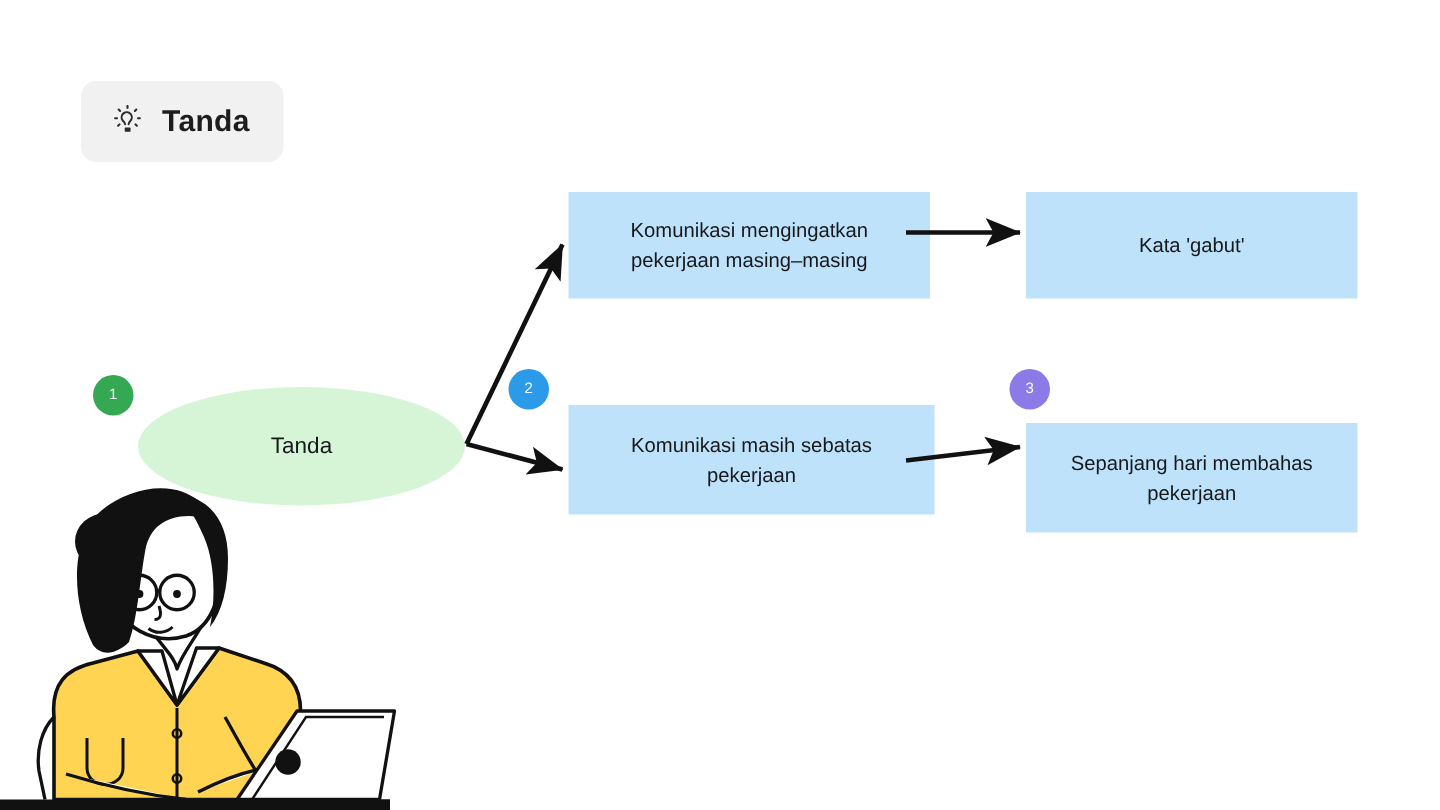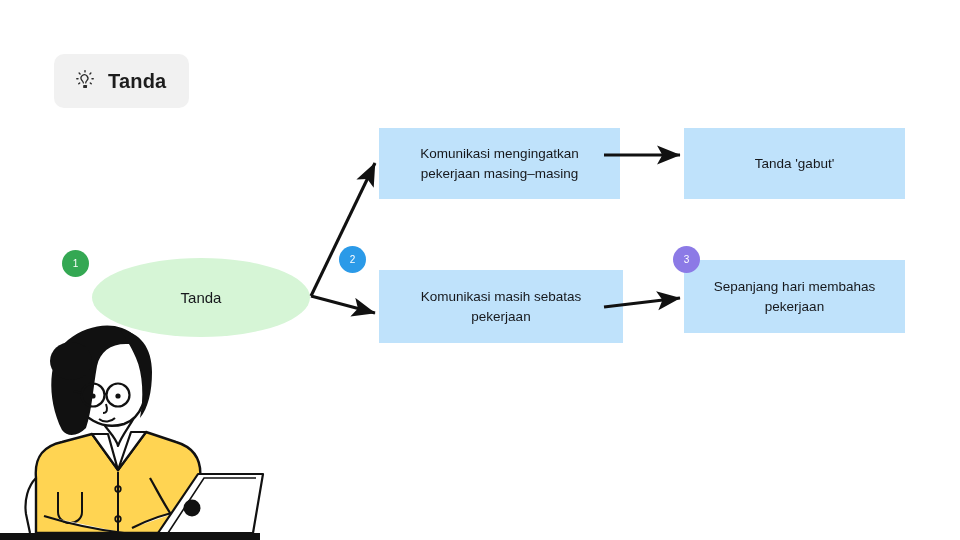--- a/index.html
+++ b/index.html
@@ -74,21 +74,21 @@
     padding: 4px 14px;
   }
   .box .box-label {
     font-size: 13.5px;
     line-height: 1.45;
     color: #16181c;
   }
   #box-1 { left: 379px; top: 128px; width: 241px; height: 71px; }
   #box-2 { left: 684px; top: 128px; width: 221px; height: 71px; }
   #box-3 { left: 379px; top: 270px; width: 244px; height: 73px; text-align: center; }
-  #box-4 { left: 684px; top: 260px; width: 221px; height: 73px; }
+  #box-4 { left: 684px; top: 282px; width: 221px; height: 73px; }
 
   
   .badge {
     position: absolute;
     width: 27px;
     height: 27px;
     border-radius: 50%;
     display: flex;
     align-items: center;
     justify-content: center;
@@ -143,21 +143,21 @@
 </svg>
 
 <div id="ellipse-node">
   <span class="ellipse-label">Tanda</span>
 </div>
 
 <div class="box" id="box-1">
   <span class="box-label">Komunikasi mengingatkan pekerjaan masing–masing</span>
 </div>
 <div class="box" id="box-2">
-  <span class="box-label">Tanda 'gabut'</span>
+  <span class="box-label">Kata 'gabut'</span>
 </div>
 <div class="box" id="box-3">
   <span class="box-label">Komunikasi masih sebatas pekerjaan</span>
 </div>
 <div class="box" id="box-4">
   <span class="box-label">Sepanjang hari membahas pekerjaan</span>
 </div>
 
 <div class="badge" id="badge-1">
   <span>1</span>

